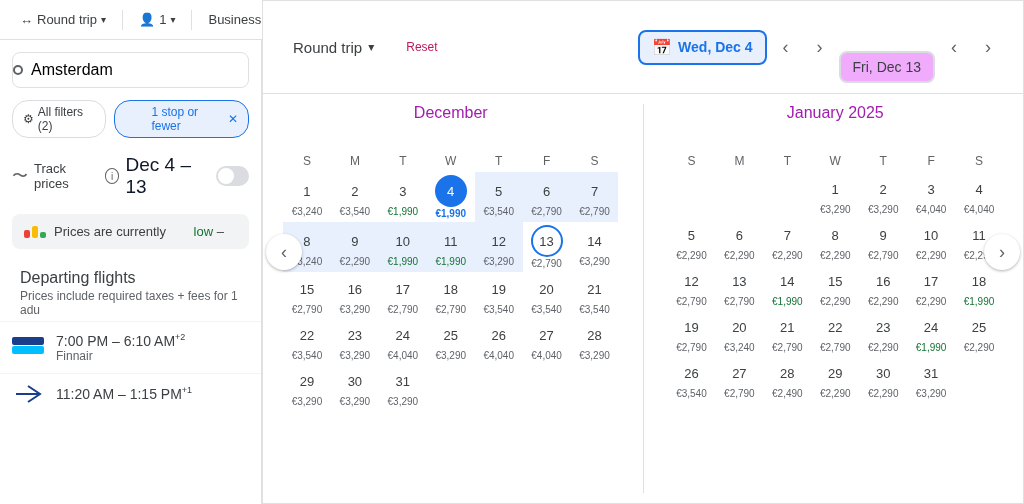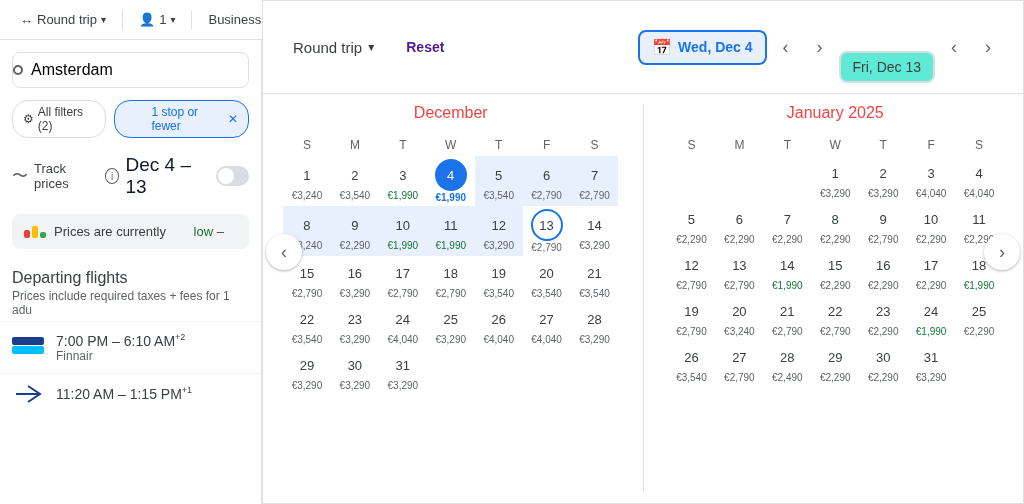--- a/index.html
+++ b/index.html
@@ -47,21 +47,21 @@
     .toggle { width: 36px; height: 20px; border-radius: 10px; background: #dadce0;
       position: relative; cursor: pointer; margin-left: auto; }
     .toggle-knob { width: 16px; height: 16px; border-radius: 50%; background: #fff;
       position: absolute; top: 2px; left: 2px; transition: left 0.2s; }
     .prices-banner {
       margin: 8px 12px; padding: 10px 12px; background: #f1f3f4; border-radius: 8px;
       font-size: 13px; color: #3c4043; display: flex; align-items: center; gap: 8px;
     }
     .price-bars { display: flex; gap: 2px; align-items: flex-end; }
     .price-bar { width: 6px; border-radius: 2px; }
-    .departing-section { padding: 12px 12px 4px; }
+    .departing-section { padding: 12px 20px 4px; }
     .departing-title { font-size: 16px; font-weight: 500; color: #3c4043; }
     .departing-sub { font-size: 12px; color: #5f6368; margin-top: 2px; }
     .flight-item {
       display: flex; align-items: center; padding: 10px 12px; border-top: 1px solid #f1f3f4;
       gap: 12px; cursor: pointer;
     }
     .airline-logo { width: 32px; height: 20px; display: flex; align-items: center; }
     .flight-info { flex: 1; }
     .flight-times { font-size: 14px; color: #3c4043; font-weight: 500; }
     .flight-airline { font-size: 12px; color: #5f6368; }
@@ -73,43 +73,43 @@
     .calendar-header {
       display: flex; align-items: center; padding: 10px 20px; gap: 12px;
       border-bottom: 1px solid #e0e0e0;
     }
     .roundtrip-selector {
       display: flex; align-items: center; gap: 6px; font-size: 15px;
       font-weight: 500; color: #3c4043; cursor: pointer; padding: 6px 10px;
       border-radius: 8px;
     }
     .reset-btn {
-      color: #4c1d95; font-size: 14px; font-weight: 700; cursor: pointer;
+      color: #be185d; font-size: 12px; font-weight: 400; cursor: pointer;
       padding: 6px 10px; border-radius: 8px;
     }
     .date-picker-group { display: flex; align-items: center; gap: 4px; margin-left: auto; }
     .date-btn {
       display: flex; align-items: center; gap: 6px; padding: 6px 12px;
       border: 2px solid #1a73e8; border-radius: 8px; cursor: pointer;
       background: #e8f0fe; font-size: 14px;
     }
-    .date-btn.secondary { background: #5eead4; border-color: #dadce0; margin-top: 40px; }
+    .date-btn.secondary { background: #f0abfc; border-color: #dadce0; margin-top: 40px; }
     .date-btn .cal-icon { color: #5f6368; font-size: 16px; }
     .date-btn .date-text { font-weight: 600; color: #1a73e8; }
     .date-btn.secondary .date-text { color: #3c4043; font-weight: 400; }
     .nav-arrow {
       width: 30px; height: 30px; display: flex; align-items: center; justify-content: center;
       border-radius: 50%; cursor: pointer; color: #5f6368; font-size: 18px;
     }
 
     .calendars-row {
       display: flex; flex: 1; padding: 10px 0; overflow: hidden;
     }
     .calendar-month { flex: 1; padding: 0 20px; }
-    .month-title { text-align: center; font-size: 16px; font-weight: 500; color: #ef4444; margin-bottom: 12px; }
+    .month-title { text-align: center; font-size: 16px; font-weight: 500; color: #a21caf; margin-bottom: 28px; }
     .cal-grid { display: grid; grid-template-columns: repeat(7, 1fr); gap: 0; }
     .cal-dow { text-align: center; font-size: 12px; color: #5f6368; padding: 4px 0; font-weight: 500; }
     .cal-cell {
       display: flex; flex-direction: column; align-items: center; justify-content: center;
       padding: 3px 2px; cursor: pointer; border-radius: 4px; min-height: 46px;
       position: relative;
     }
     .cal-cell.empty { cursor: default; }
     .cal-cell.selected-start .day-num {
       background: #1a73e8; color: #fff; border-radius: 50%; width: 32px; height: 32px;

